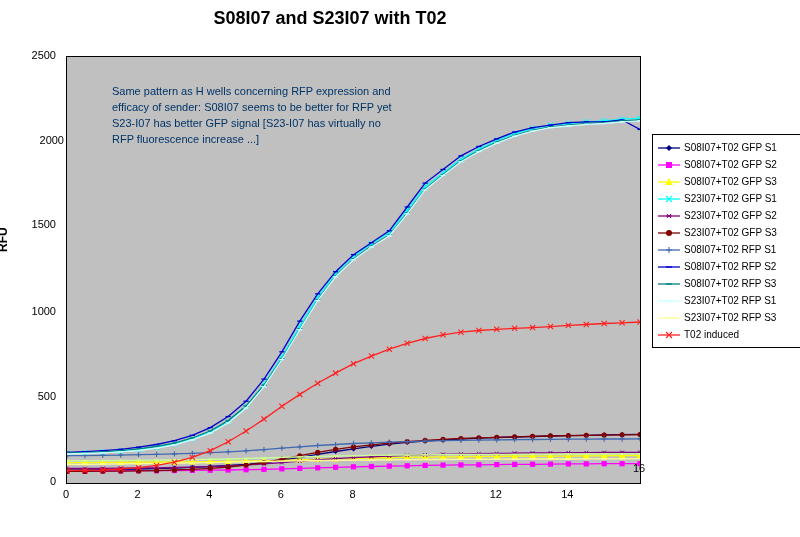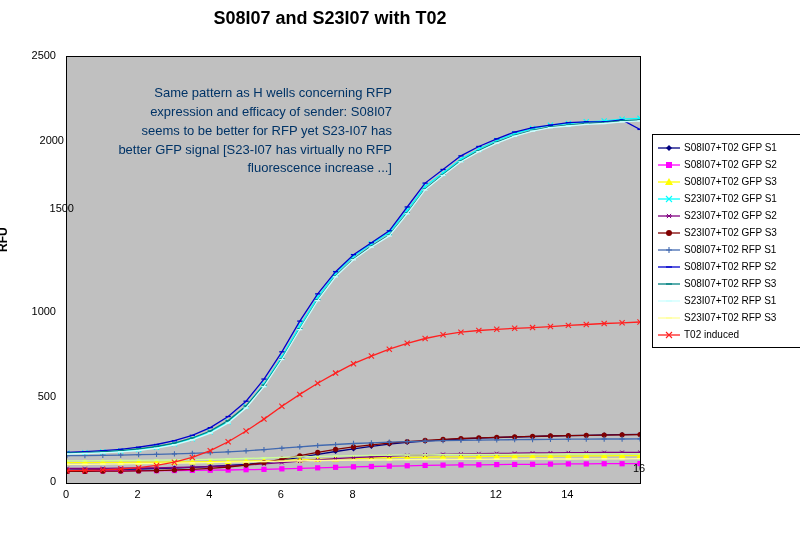--- a/index.html
+++ b/index.html
@@ -41,25 +41,24 @@
   #plot-svg {
     position: absolute;
     left: 0;
     top: 0;
   }
   #annotation {
     position: absolute;
     left: 112px;
     top: 84px;
     width: 280px;
-    font-size: 13px;
+    font-size: 11px;
     color: #003366;
     line-height: 1.45;
     white-space: pre-line;
-    text-align: right;
   }
   .y-tick-label {
     position: absolute;
     right: 0;
     width: 58px;
     text-align: right;
     font-size: 11px;
     color: #000;
   }
   .x-tick-label {
@@ -1454,21 +1453,21 @@
   </div>
 
   <div id="annotation">Same pattern as H wells concerning RFP expression and efficacy of sender: S08I07 seems to be better for RFP yet S23-I07 has better GFP signal [S23-I07 has virtually no RFP fluorescence increase ...]</div>
 
   <div id="y-axis-label">RFU</div>
 
   <div id="y-ticks">
       <div class="y-tick-label" style="top: 475px; left: 0px; width: 56px;">0</div>
       <div class="y-tick-label" style="top: 389.8px; left: 0px; width: 56px;">500</div>
       <div class="y-tick-label" style="top: 304.6px; left: 0px; width: 56px;">1000</div>
-      <div class="y-tick-label" style="top: 202px; left: 0px; width: 56px; padding-left: 18px;">1500</div>
+      <div class="y-tick-label" style="top: 218px; left: 0px; width: 56px;">1500</div>
       <div class="y-tick-label" style="top: 134.2px; left: 8px; width: 56px;">2000</div>
       <div class="y-tick-label" style="top: 49px; left: 0px; width: 56px;">2500</div>
     </div>
   <div id="x-ticks">
       <div class="x-tick-label" style="left: 66px; top: 488px;">0</div>
       <div class="x-tick-label" style="left: 137.625px; top: 488px;">2</div>
       <div class="x-tick-label" style="left: 209.25px; top: 488px;">4</div>
       <div class="x-tick-label" style="left: 280.875px; top: 488px;">6</div>
       <div class="x-tick-label" style="left: 352.5px; top: 488px;">8</div>
       <div class="x-tick-label" style="left: 424.125px; top: 488px; margin-top: 48px;">10</div>

